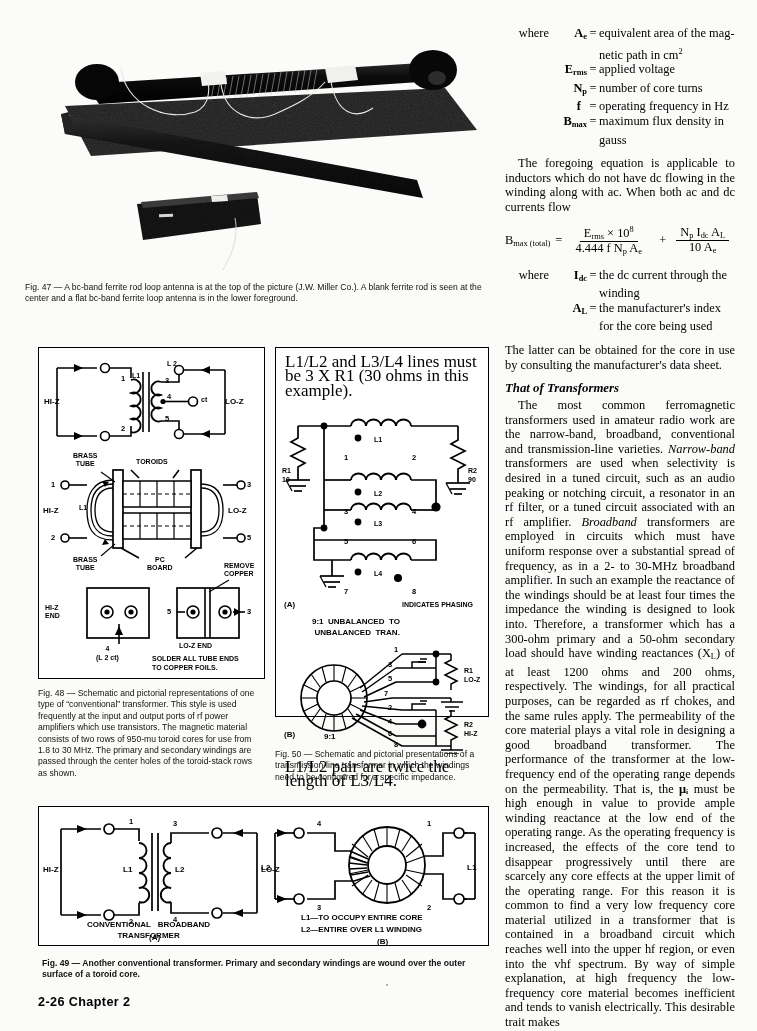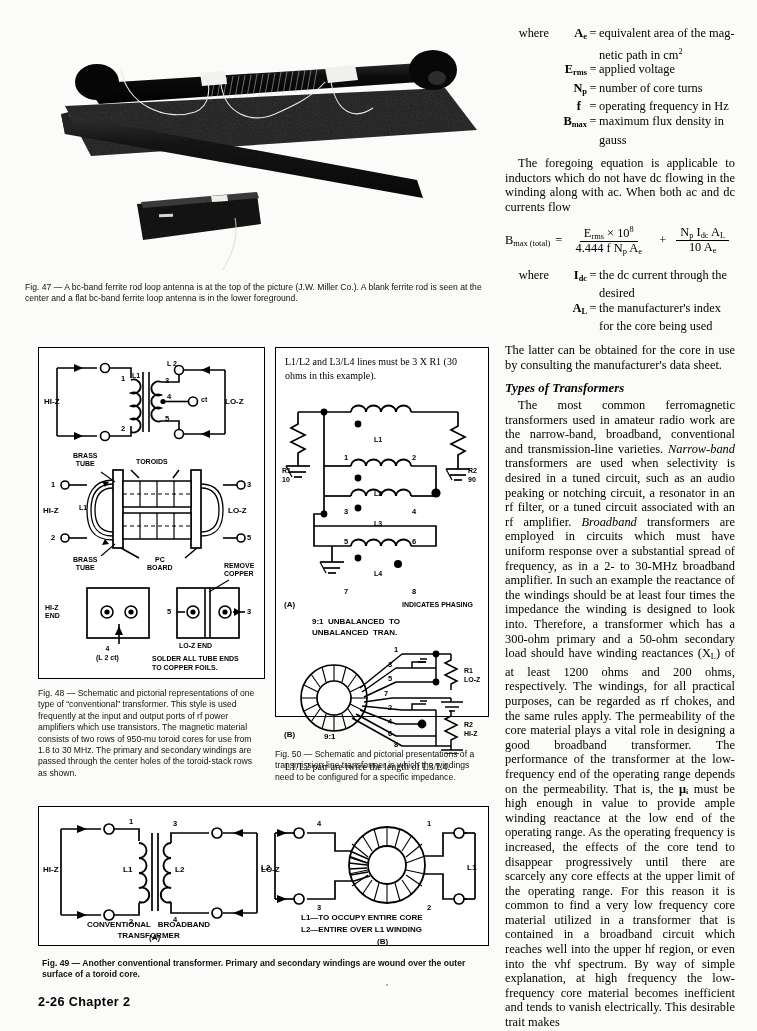--- a/index.html
+++ b/index.html
@@ -46,21 +46,21 @@
            line-height:11.4px;color:#111;}
 
   
   .fbox{position:absolute;border:1.6px solid #000;background:#fff;}
   .lbl{position:absolute;font-family:"Liberation Sans",sans-serif;
        font-weight:bold;color:#000;white-space:nowrap;}
   .lbl-s{font-size:7px;}
   .lbl-m{font-size:8px;}
   .lbl-num{font-family:"Liberation Sans",sans-serif;font-weight:bold;
            font-size:7.5px;position:absolute;}
-  .boxtext{font-family:"Liberation Serif",serif;font-size:10px;
+  .boxtext{font-family:"Liberation Serif",serif;font-size:17px;
            line-height:14.4px;}
 
   .footer{position:absolute;left:38px;top:995px;
           font-family:"Liberation Sans",sans-serif;font-weight:bold;
           font-size:12.6px;letter-spacing:.4px;}
   .specks{position:absolute;width:2px;height:2px;background:#999;
           border-radius:50%;}
 </style>
 </head>
 <body>
@@ -355,21 +355,21 @@
     <span class="lbl-num" style="left:68px;top:105px;">1</span>
     <span class="lbl-num" style="left:136px;top:105px;">2</span>
     <span class="lbl-num" style="left:68px;top:159px;">3</span>
     <span class="lbl-num" style="left:136px;top:159px;">4</span>
     <span class="lbl-num" style="left:68px;top:189px;">5</span>
     <span class="lbl-num" style="left:136px;top:189px;">6</span>
     <span class="lbl-num" style="left:68px;top:239px;">7</span>
     <span class="lbl-num" style="left:136px;top:239px;">8</span>
     <span class="lbl lbl-s" style="left:126px;top:253px;">INDICATES  PHASING</span>
     <span class="lbl lbl-m" style="left:8px;top:252px;">(A)</span>
-    <span class="lbl lbl-m" style="left:36px;top:268px;text-align:left;line-height:11px;">9:1&nbsp; UNBALANCED&nbsp; TO<br>UNBALANCED&nbsp; TRAN.</span>
+    <span class="lbl lbl-m" style="left:36px;top:268px;text-align:right;line-height:11px;">9:1&nbsp; UNBALANCED&nbsp; TO<br>UNBALANCED&nbsp; TRAN.</span>
 
     <svg width="208" height="112" viewBox="0 0 208 112" style="position:absolute;left:0;top:294px;">
       <g stroke="#000" fill="none" stroke-width="1.5">
 
         <circle cx="58" cy="56" r="33" stroke-width="1.7"></circle>
         <circle cx="58" cy="56" r="17" stroke-width="1.7"></circle>
         <g stroke-width="1.1">
           <line x1="58" y1="23" x2="58" y2="39"></line>
             <line x1="70" y1="25" x2="66" y2="40"></line>
           <line x1="81" y1="32" x2="72" y2="45"></line>
@@ -610,34 +610,34 @@
       </span>
     </div>
 
     <div class="where-block">
       <div class="wrow">
         <span class="wlead">where</span>
         <span class="wsym">I<sub>dc</sub></span>
         <span class="weq">=</span>
         <span class="wdef">the dc current through the</span>
       </div>
-      <div class="wcont">desired</div>
+      <div class="wcont">winding</div>
       <div class="wrow">
         <span class="wlead"></span>
         <span class="wsym">A<sub>L</sub></span>
         <span class="weq">=</span>
         <span class="wdef">the manufacturer's index</span>
       </div>
       <div class="wcont">for the core being used</div>
     </div>
 
     <div class="body-txt">
       <div style="text-indent:0;">The latter can be obtained for the core in use by consulting the manufacturer's data sheet.</div>
     </div>
 
-    <div class="sec-head">Types of Transformers</div>
+    <div class="sec-head">That of Transformers</div>
 
     <div class="body-txt">
       <p id="para3"><span>The most common ferromagnetic transformers used in amateur radio work are the narrow-band, broadband, conventional and transmission-line varieties. </span><i>Narrow-band</i><span> transformers are used when selectivity is desired in a tuned circuit, such as an audio peaking or notching circuit, a resonator in an rf filter, or a tuned circuit associated with an rf amplifier. </span><i>Broadband</i><span> transformers are employed in circuits which must have uniform response over a substantial spread of frequency, as in a 2- to 30-MHz broadband amplifier. In such an example the reactance of the windings should be at least four times the impedance the winding is designed to look into. Therefore, a transformer which has a 300-ohm primary and a 50-ohm secondary load should have winding reactances (X</span><sub>L</sub><span>) of at least 1200 ohms and 200 ohms, respectively. The windings, for all practical purposes, can be regarded as rf chokes, and the same rules apply. The permeability of the core material plays a vital role in designing a good broadband transformer. The performance of the transformer at the low-frequency end of the operating range depends on the permeability. That is, the </span><b>μᵢ</b><span> must be high enough in value to provide ample winding reactance at the low end of the operating range. As the operating frequency is increased, the effects of the core tend to disappear progressively until there are scarcely any core effects at the upper limit of the operating range. For this reason it is common to find a very low frequency core material utilized in a transformer that is contained in a broadband circuit which reaches well into the upper hf region, or even into the vhf spectrum. By way of simple explanation, at high frequency the low-frequency core material becomes inefficient and tends to vanish electrically. This desirable trait makes</span></p>
     </div>
   </div>
 
 </div>
 
 </body></html>

